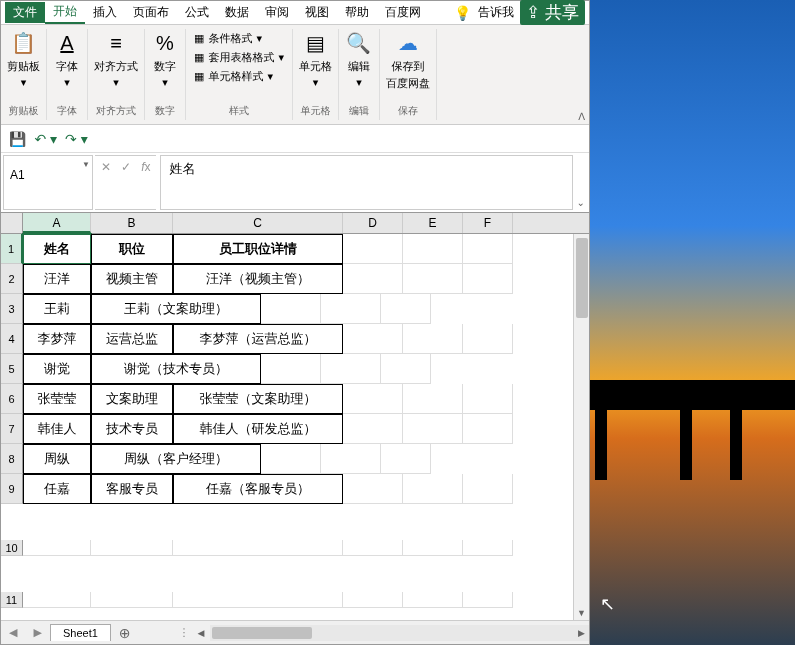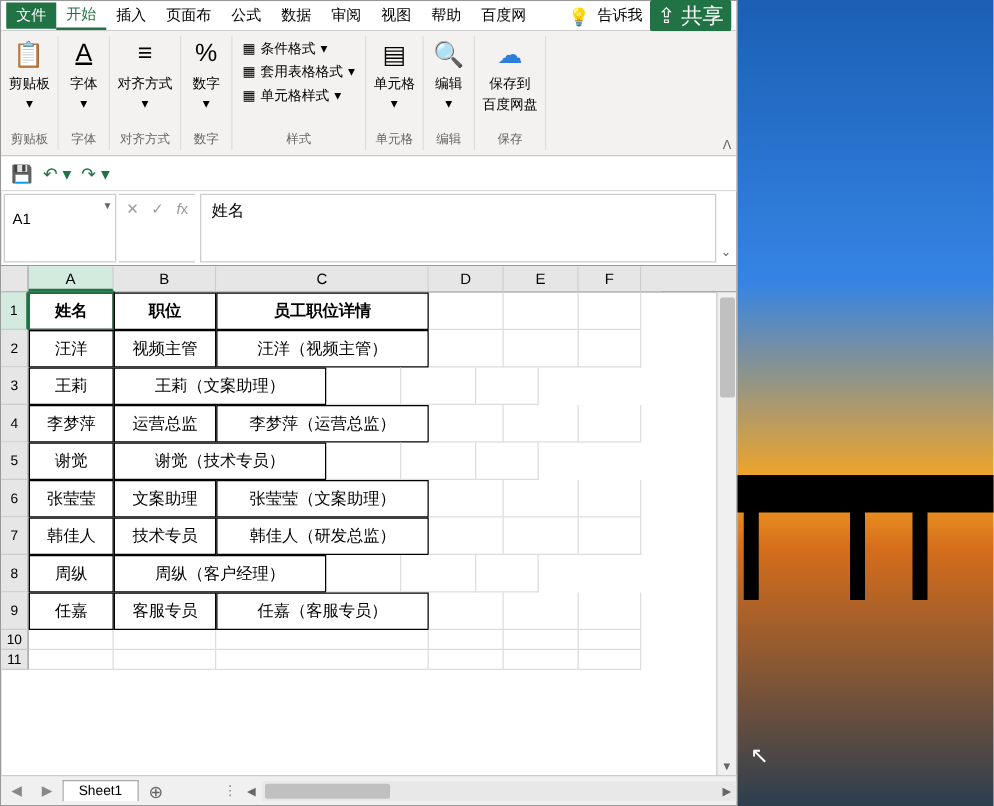--- a/index.html
+++ b/index.html
@@ -47,21 +47,21 @@
 .col-headers { display: flex; background: #e6e6e6; border-bottom: 1px solid #999; }
 .corner { width: 22px; border-right: 1px solid #999; background: #e6e6e6; height: 20px; }
 .col-h { text-align: center; font-size: 12px; border-right: 1px solid #ccc; height: 20px; line-height: 20px; background: #e6e6e6; }
 .col-h.selected { background: #d3eadf; border-bottom: 2px solid #217346; }
 .col-A { width: 68px; }
 .col-B { width: 82px; }
 .col-C { width: 170px; }
 .col-D, .col-E { width: 60px; }
 .col-F { width: 50px; }
 .row { display: flex; height: 30px; }
-.row.small { height: 16px; }
+.row.small { height: 16px; margin-top: 36px; }
 .row-h { width: 22px; background: #e6e6e6; border-right: 1px solid #999; border-bottom: 1px solid #ccc; text-align: center; font-size: 11px; line-height: 30px; }
 .row.small .row-h { line-height: 16px; }
 .row-h.selected { background: #d3eadf; border-right: 2px solid #217346; }
 .cell { border-right: 1px solid #ddd; border-bottom: 1px solid #ddd; font-size: 13px; display: flex; align-items: center; justify-content: center; padding: 0 4px; overflow: hidden; white-space: nowrap; }
 .cell.bordered { border: 1px solid #000; }
 .cell.header { font-weight: bold; }
 .cell.active { outline: 2px solid #217346; outline-offset: -1px; }
 
 .vscroll { width: 16px; background: #f0f0f0; border-left: 1px solid #ccc; position: relative; }
 .vscroll .thumb { position: absolute; top: 4px; left: 2px; width: 12px; height: 80px; background: #c0c0c0; border-radius: 2px; }

